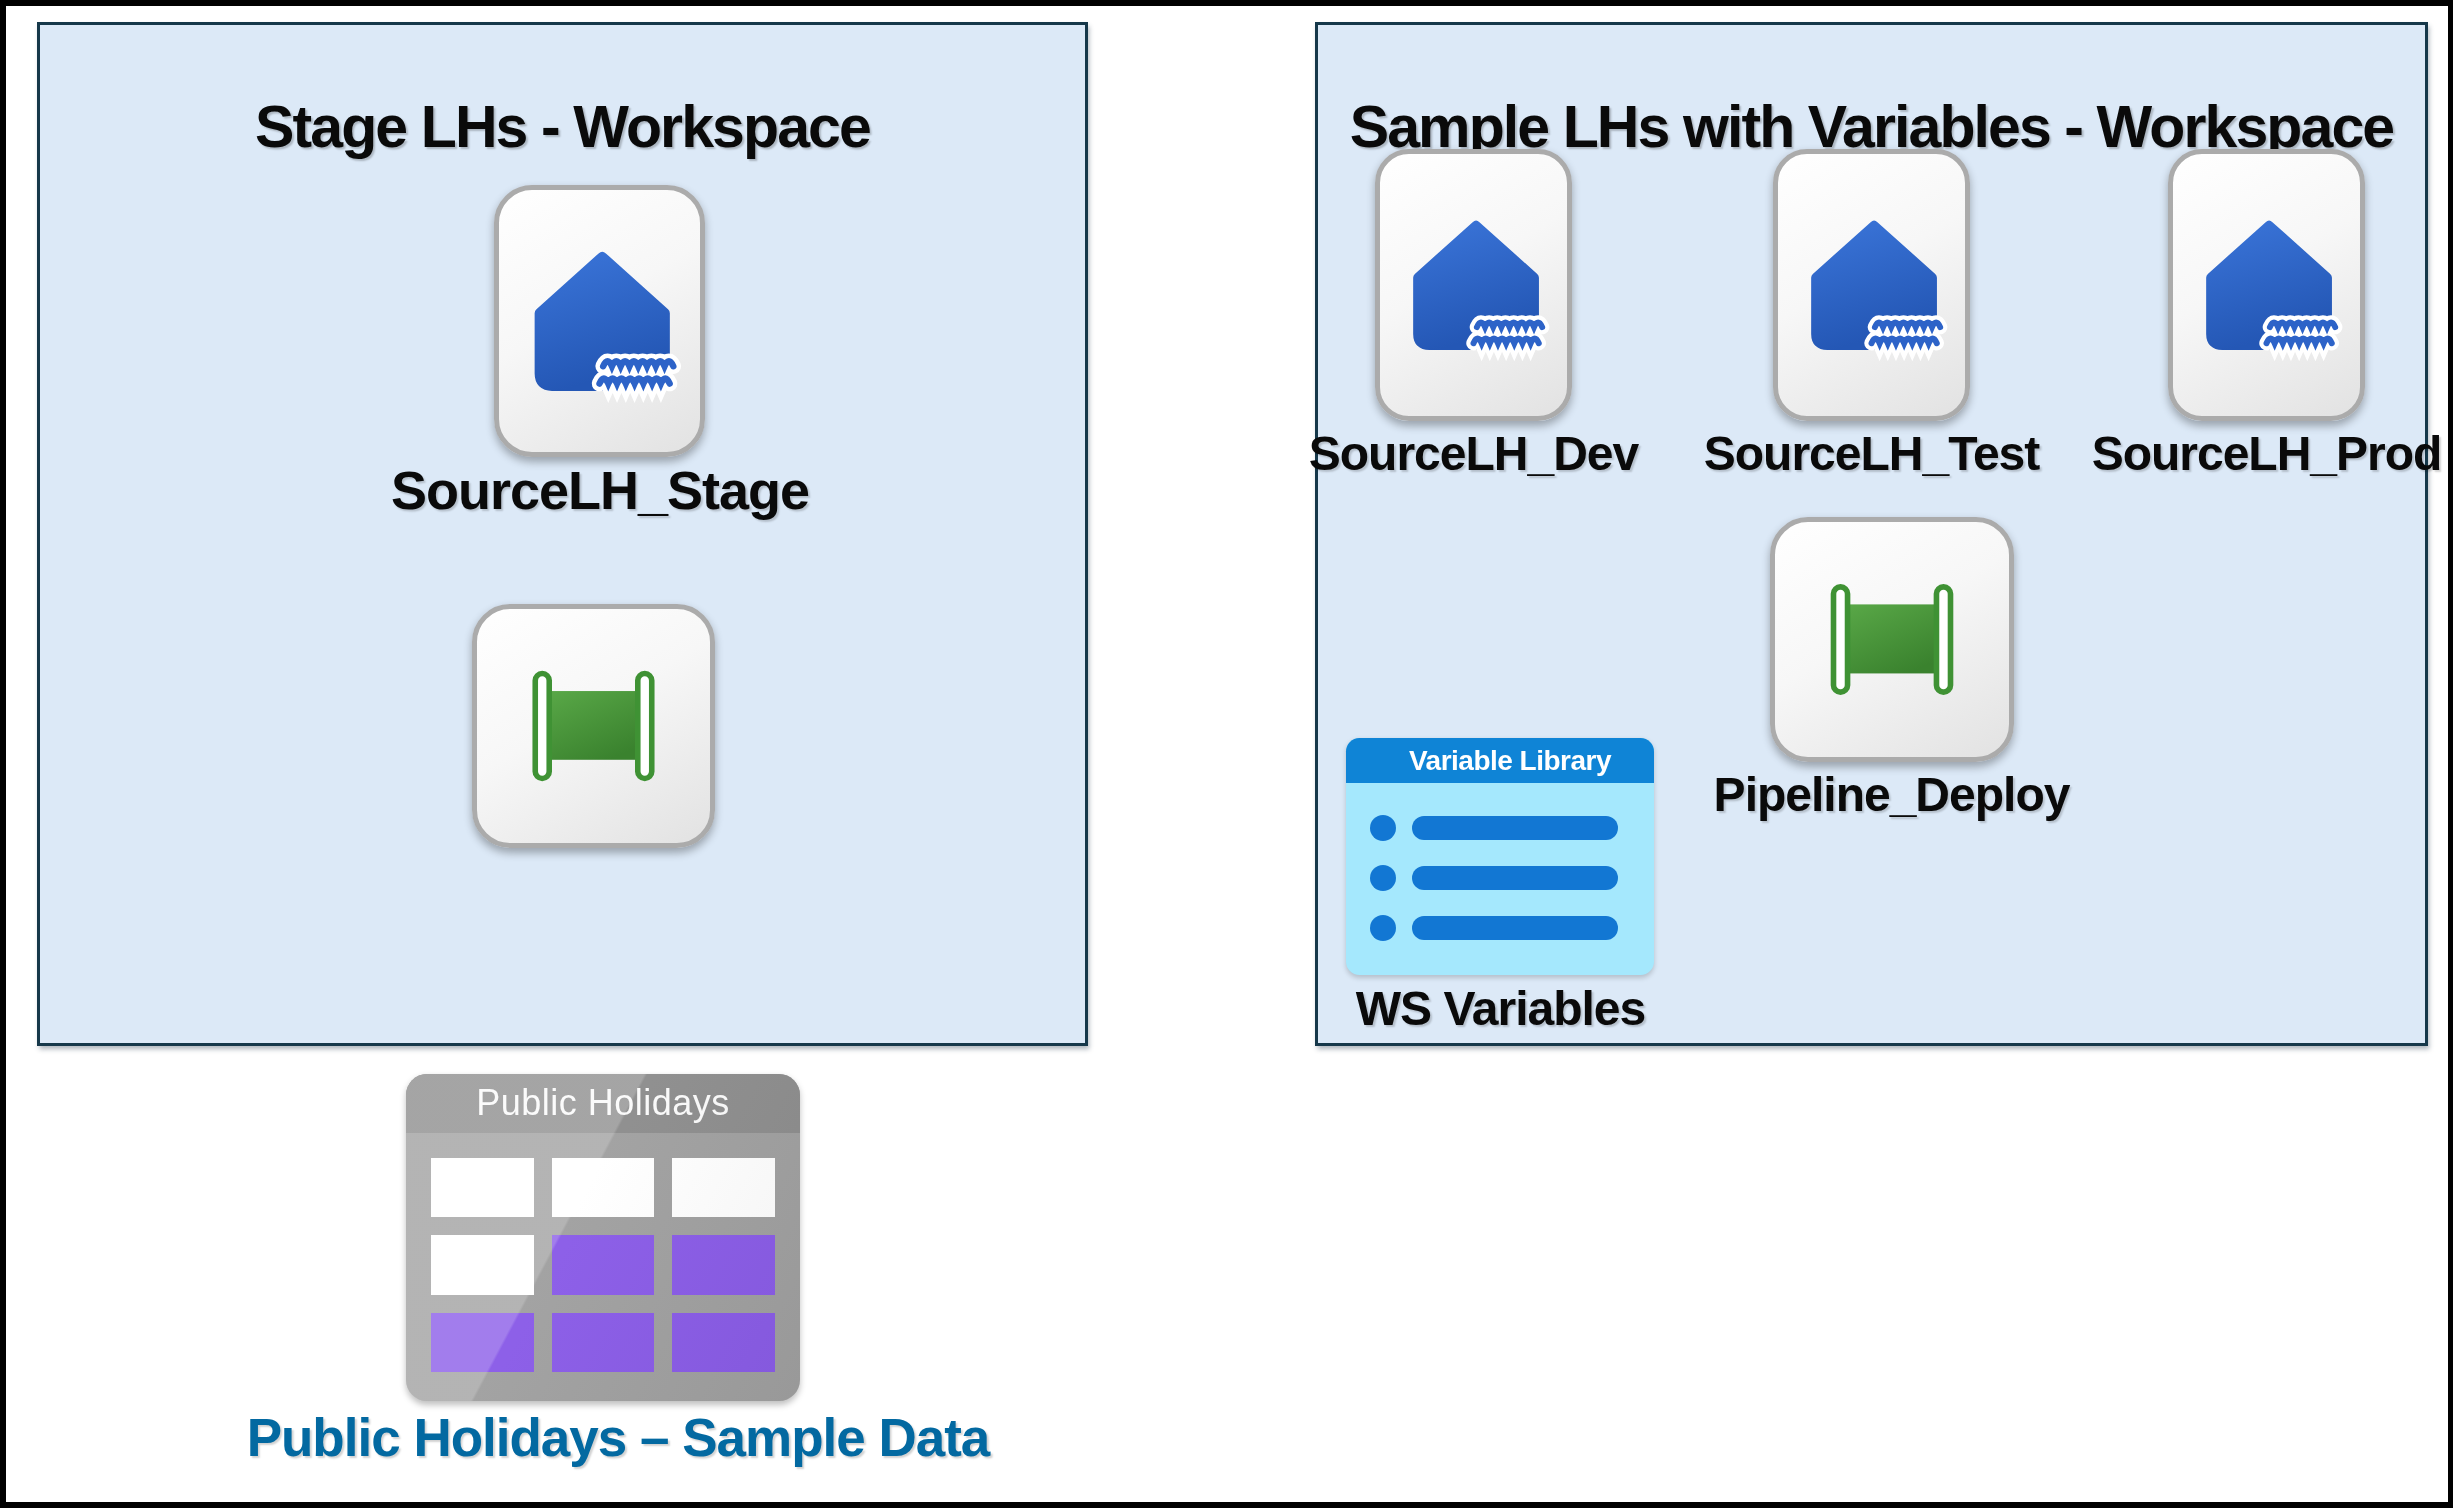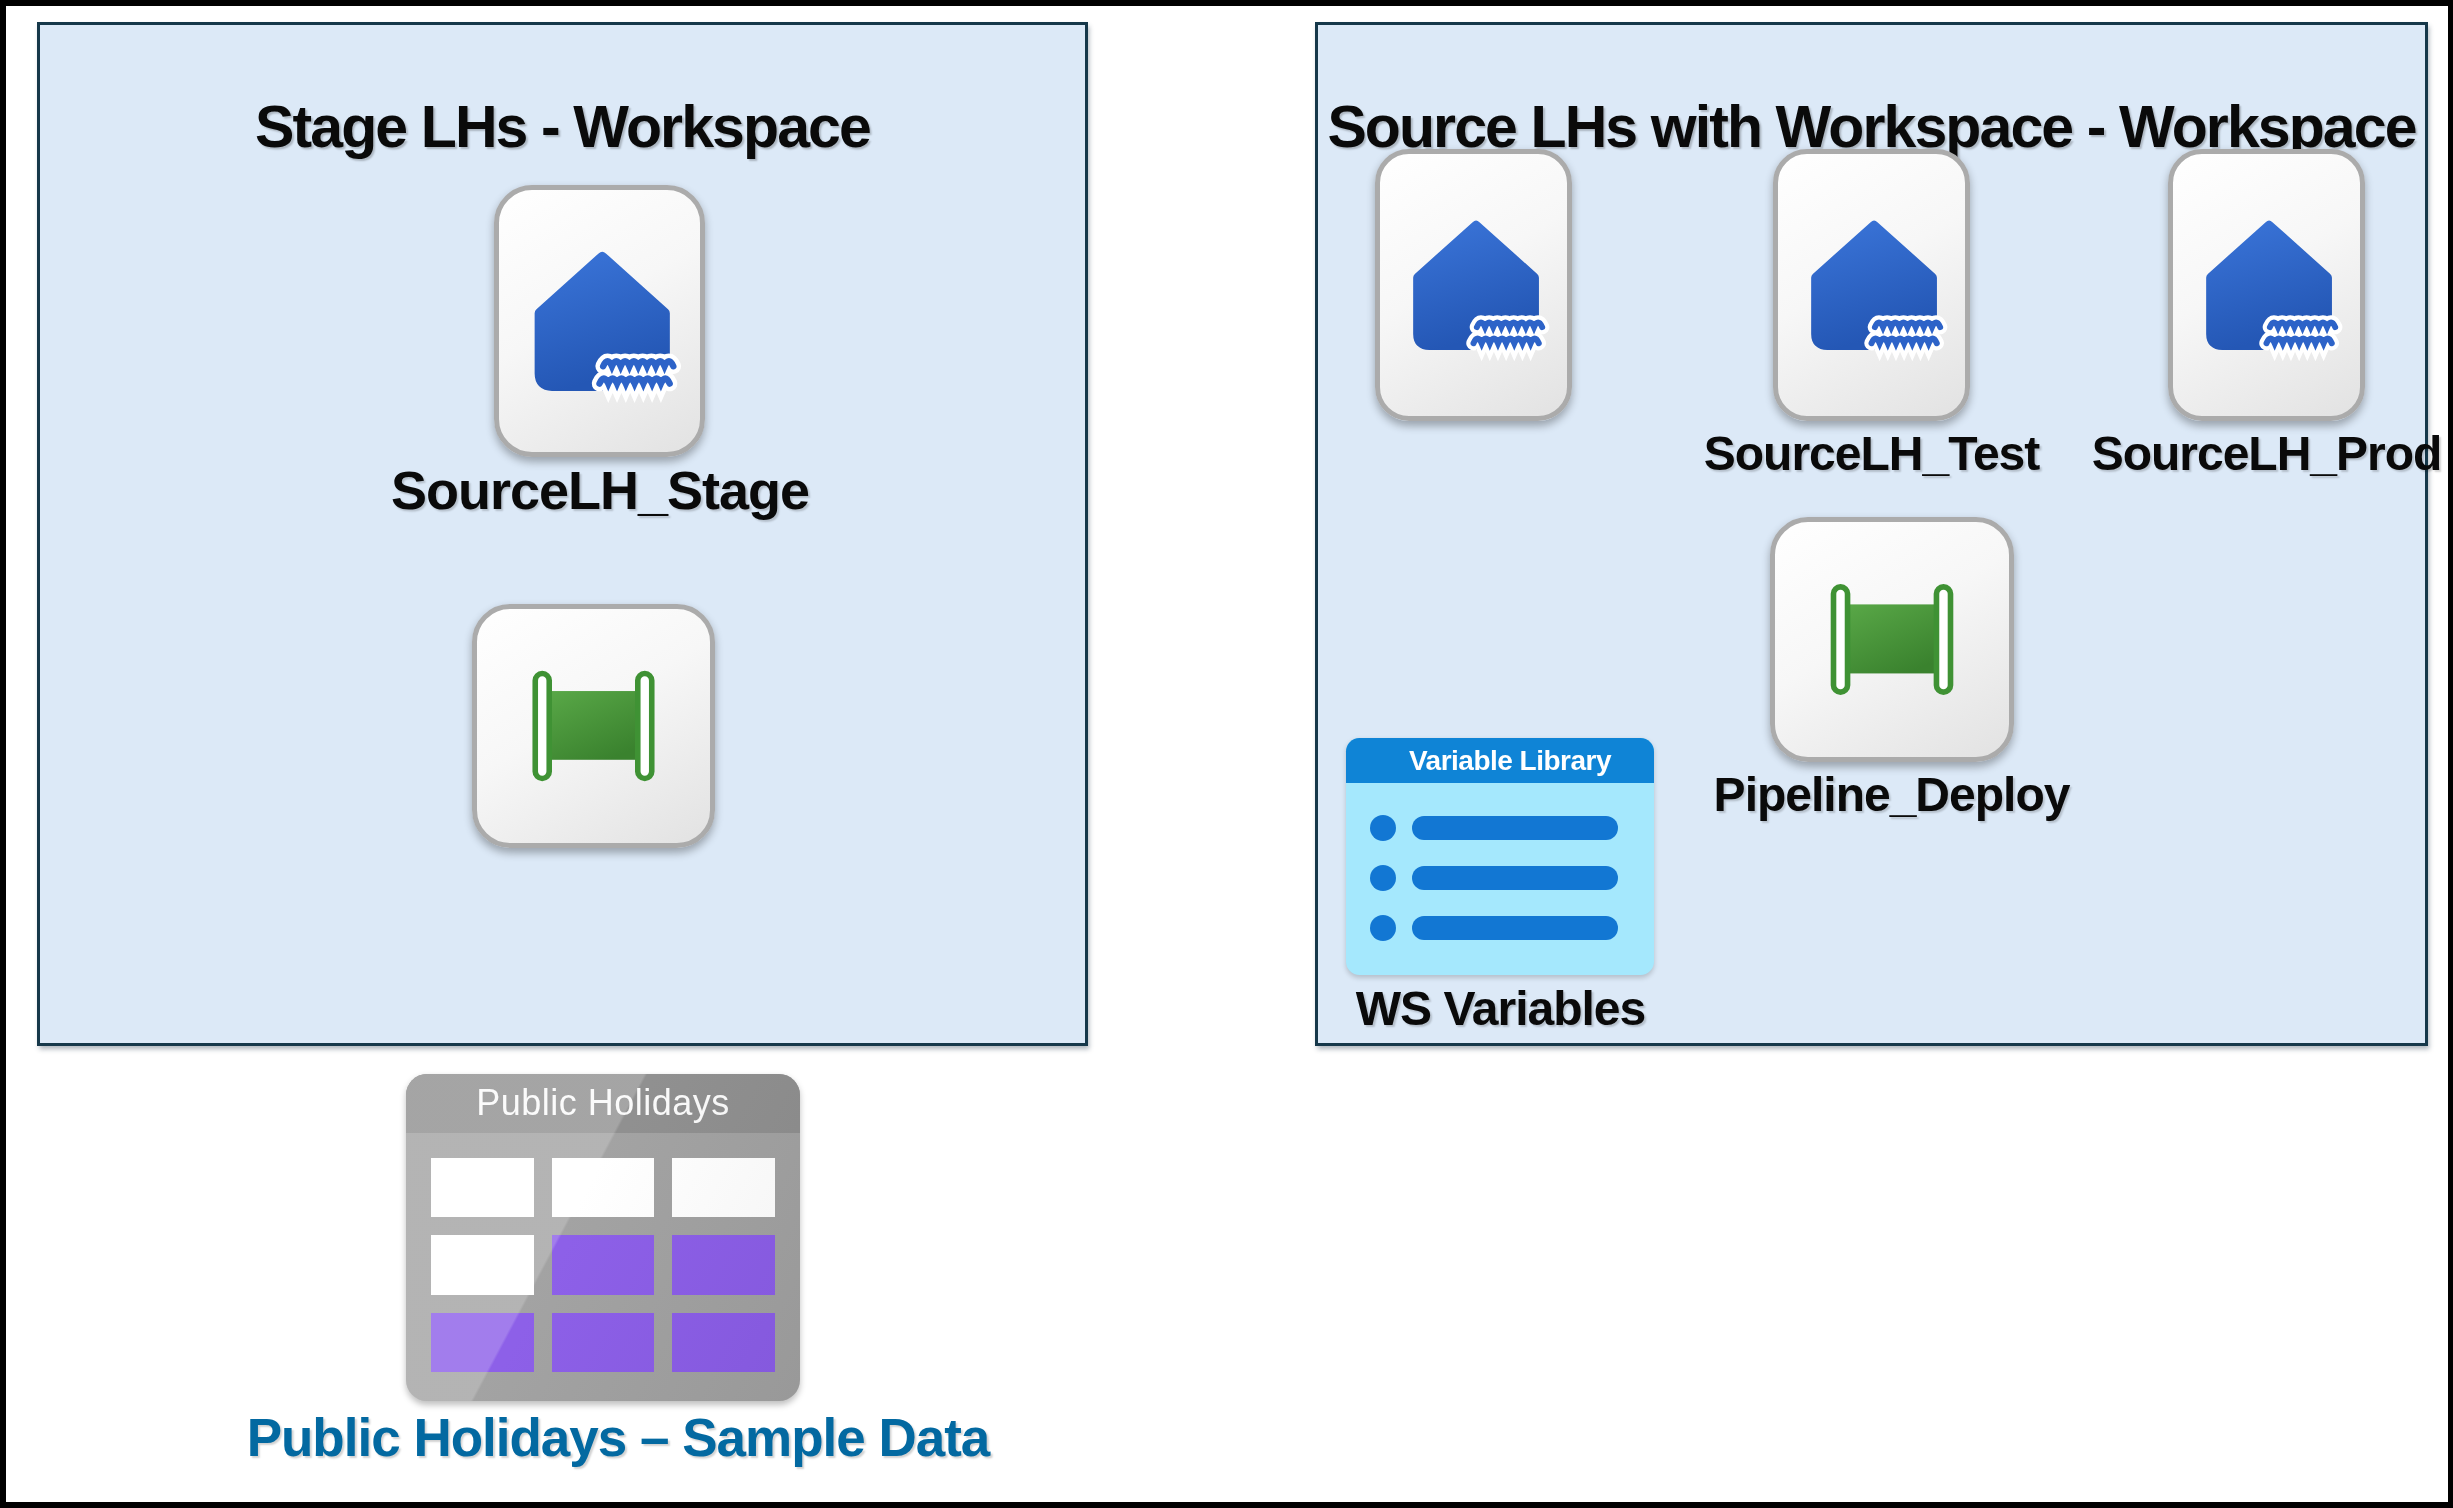--- a/index.html
+++ b/index.html
@@ -194,34 +194,35 @@
             <stop offset="1" stop-color="#3a822e"></stop>
         </linearGradient>
       </defs>
       <rect x="28" y="35" width="44" height="29.5" fill="url(#pg1)"></rect>
       <rect x="25" y="27.5" width="6" height="45" rx="3" fill="#ffffff" stroke="#3f9234" stroke-width="2.4"></rect>
       <rect x="69" y="27.5" width="6" height="45" rx="3" fill="#ffffff" stroke="#3f9234" stroke-width="2.4"></rect>
     </svg>
   </div>
 
   <section class="workspace ws-right">
-    <h2 class="ws-title">Source LHs with Workspace - Workspace</h2>
+    <h2 class="ws-title">Sample LHs with Variables - Workspace</h2>
   </section>
 
   <div class="card" style="left:1375px; top:149px; width:197px; height:272px; border-radius:34px;">
     <svg viewBox="0 0 220 283">
       <path d="M113 72 L181 133 V199 Q181 212 168 212 H58 Q45 212 45 199 V133 Z" fill="url(#lh1)" stroke="url(#lh1)" stroke-width="12" stroke-linejoin="round"></path>
       <g fill="none" stroke-linecap="round">
         <path d="M114 191 q4.8 -11 9.6 0 q4.8 -11 9.6 0 q4.8 -11 9.6 0 q4.8 -11 9.6 0 q4.8 -11 9.6 0 q4.8 -11 9.6 0 q4.8 -11 9.6 0 q4.8 -11 9.6 0" stroke="#ffffff" stroke-width="17"></path>
         <path d="M110 210 q4.8 -11 9.6 0 q4.8 -11 9.6 0 q4.8 -11 9.6 0 q4.8 -11 9.6 0 q4.8 -11 9.6 0 q4.8 -11 9.6 0 q4.8 -11 9.6 0 q4.8 -11 9.6 0" stroke="#ffffff" stroke-width="17"></path>
         <path d="M114 191 q4.8 -11 9.6 0 q4.8 -11 9.6 0 q4.8 -11 9.6 0 q4.8 -11 9.6 0 q4.8 -11 9.6 0 q4.8 -11 9.6 0 q4.8 -11 9.6 0 q4.8 -11 9.6 0" stroke="#2d63c8" stroke-width="7"></path>
         <path d="M110 210 q4.8 -11 9.6 0 q4.8 -11 9.6 0 q4.8 -11 9.6 0 q4.8 -11 9.6 0 q4.8 -11 9.6 0 q4.8 -11 9.6 0 q4.8 -11 9.6 0 q4.8 -11 9.6 0" stroke="#2d63c8" stroke-width="7"></path>
       </g>
     </svg>
   </div>
+  <div class="item-label lbl-right" style="left:1263px; top:428px; width:421px;">SourceLH_Dev</div>
 
   <div class="card" style="left:1773px; top:149px; width:197px; height:272px; border-radius:34px;">
     <svg viewBox="0 0 220 283">
       <path d="M113 72 L181 133 V199 Q181 212 168 212 H58 Q45 212 45 199 V133 Z" fill="url(#lh1)" stroke="url(#lh1)" stroke-width="12" stroke-linejoin="round"></path>
       <g fill="none" stroke-linecap="round">
         <path d="M114 191 q4.8 -11 9.6 0 q4.8 -11 9.6 0 q4.8 -11 9.6 0 q4.8 -11 9.6 0 q4.8 -11 9.6 0 q4.8 -11 9.6 0 q4.8 -11 9.6 0 q4.8 -11 9.6 0" stroke="#ffffff" stroke-width="17"></path>
         <path d="M110 210 q4.8 -11 9.6 0 q4.8 -11 9.6 0 q4.8 -11 9.6 0 q4.8 -11 9.6 0 q4.8 -11 9.6 0 q4.8 -11 9.6 0 q4.8 -11 9.6 0 q4.8 -11 9.6 0" stroke="#ffffff" stroke-width="17"></path>
         <path d="M114 191 q4.8 -11 9.6 0 q4.8 -11 9.6 0 q4.8 -11 9.6 0 q4.8 -11 9.6 0 q4.8 -11 9.6 0 q4.8 -11 9.6 0 q4.8 -11 9.6 0 q4.8 -11 9.6 0" stroke="#2d63c8" stroke-width="7"></path>
         <path d="M110 210 q4.8 -11 9.6 0 q4.8 -11 9.6 0 q4.8 -11 9.6 0 q4.8 -11 9.6 0 q4.8 -11 9.6 0 q4.8 -11 9.6 0 q4.8 -11 9.6 0 q4.8 -11 9.6 0" stroke="#2d63c8" stroke-width="7"></path>
       </g>

